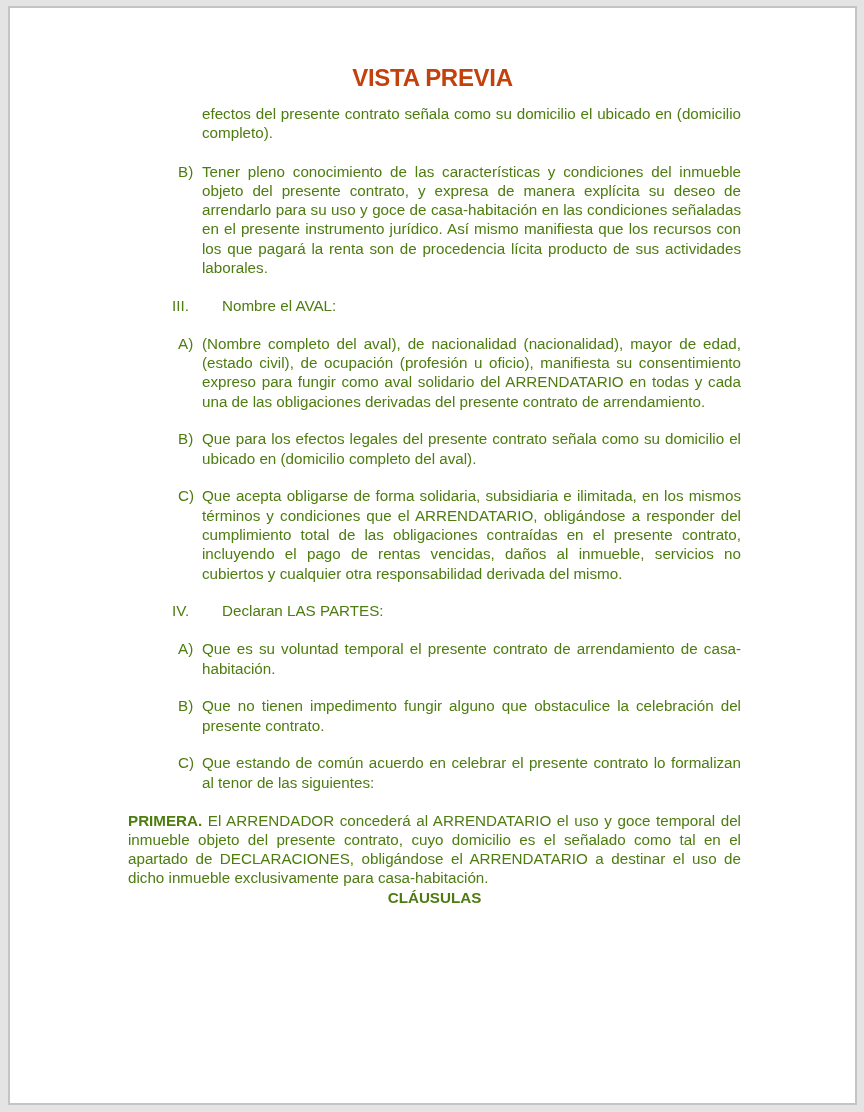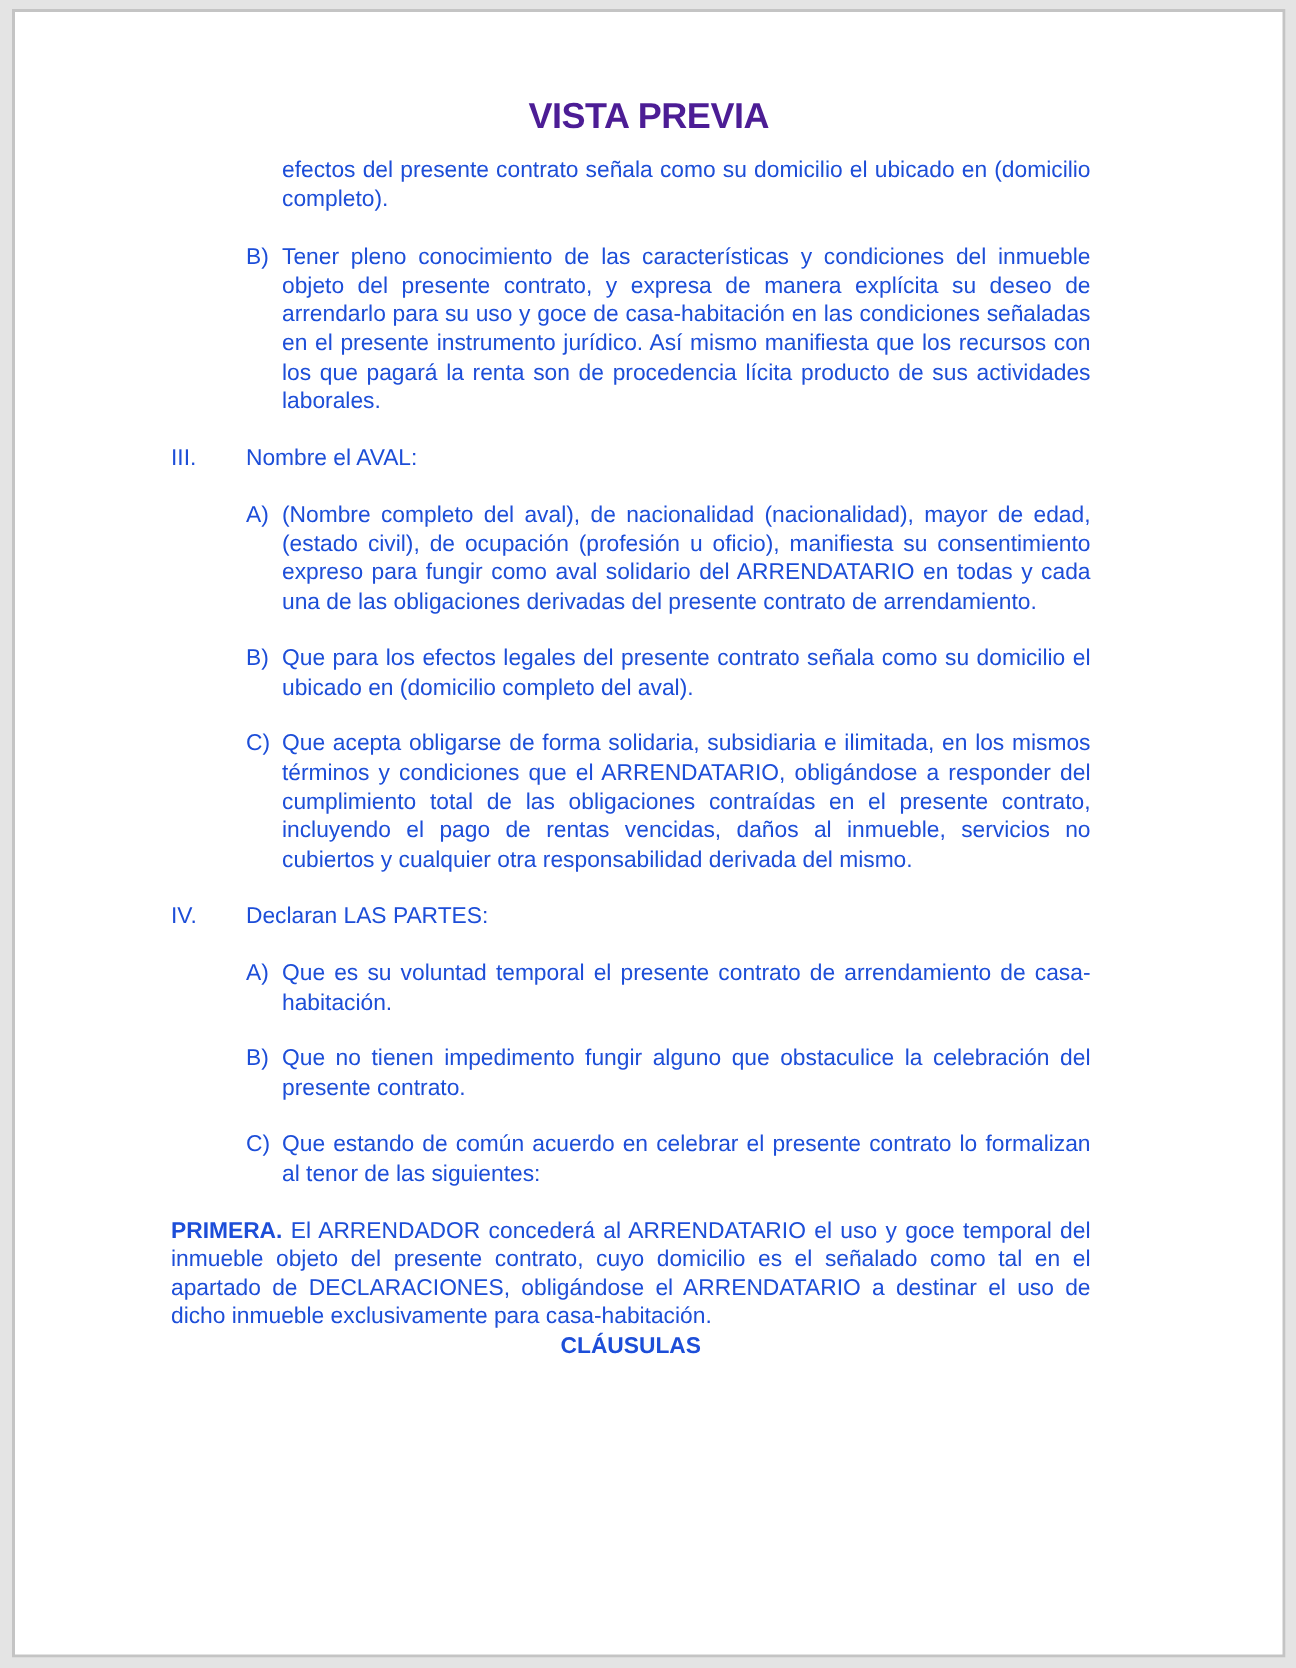--- a/index.html
+++ b/index.html
@@ -26,31 +26,31 @@
   }
   .watermark {
     position: absolute;
     left: 0;
     right: 0;
     top: 56px;
     text-align: center;
     font-family: "Liberation Sans", sans-serif;
     font-weight: bold;
     font-size: 24px;
-    color: #4c1d95;
+    color: #c2410c;
     letter-spacing: -0.3px;
   }
   .content {
     position: absolute;
-    left: 104px;
+    left: 118px;
     top: 96px;
     width: 613px;
     font-size: 15.2px;
     line-height: 19.3px;
-    color: #1d4ed8;
+    color: #4d7c0f;
     text-align: justify;
   }
   .para {
     margin: 0;
   }
   .cont {
     padding-left: 74px;
     margin-bottom: 19px;
   }
   .item {
@@ -67,20 +67,21 @@
     flex: 1;
     text-align: justify;
   }
   .section {
     display: flex;
     margin-bottom: 18.5px;
   }
   .section .num {
     width: 50px;
     flex: 0 0 50px;
+    margin-left: 44px;
   }
   .heading {
     text-align: center;
     font-weight: bold;
     margin: 0 0 18.5px 0;
     padding-left: 0;
   }
   .clause .label {
     font-weight: bold;
   }

